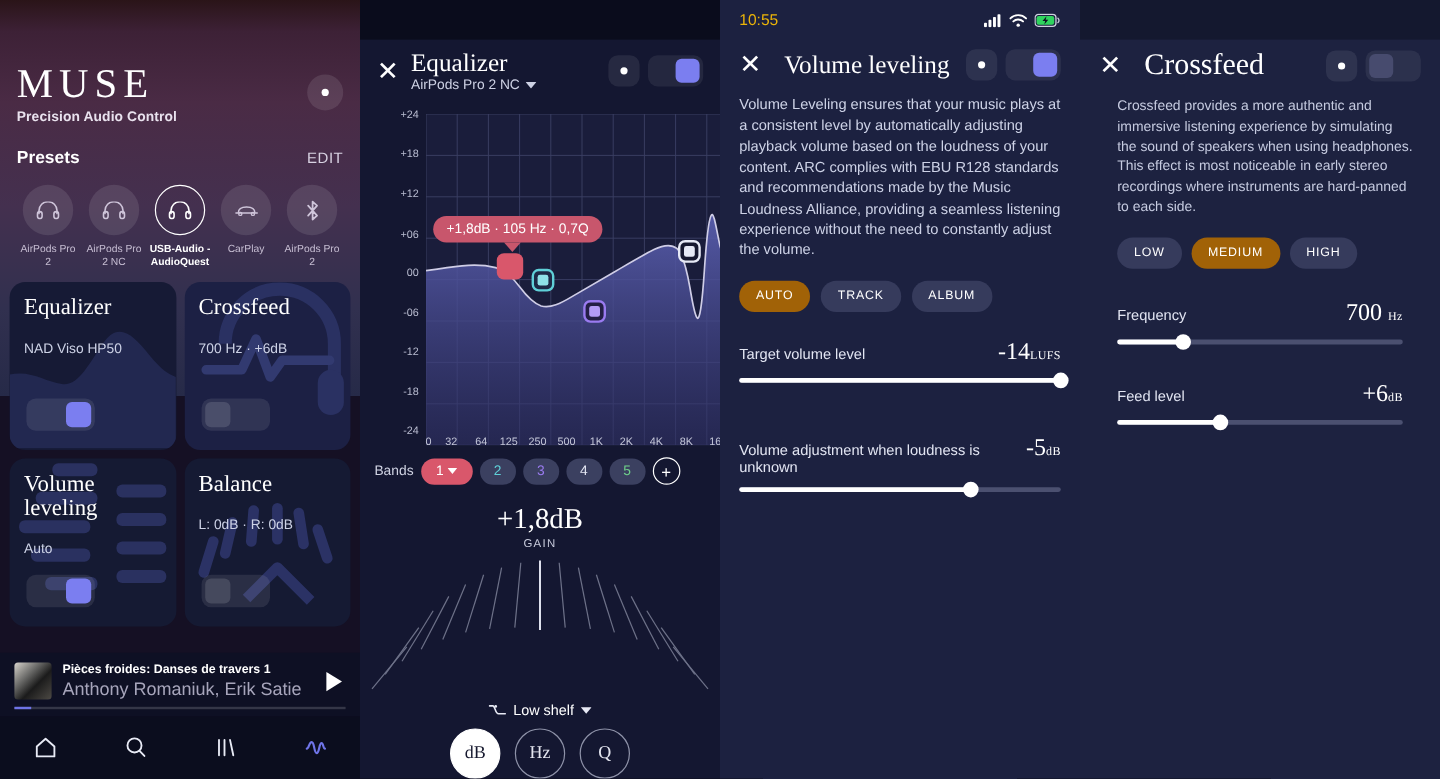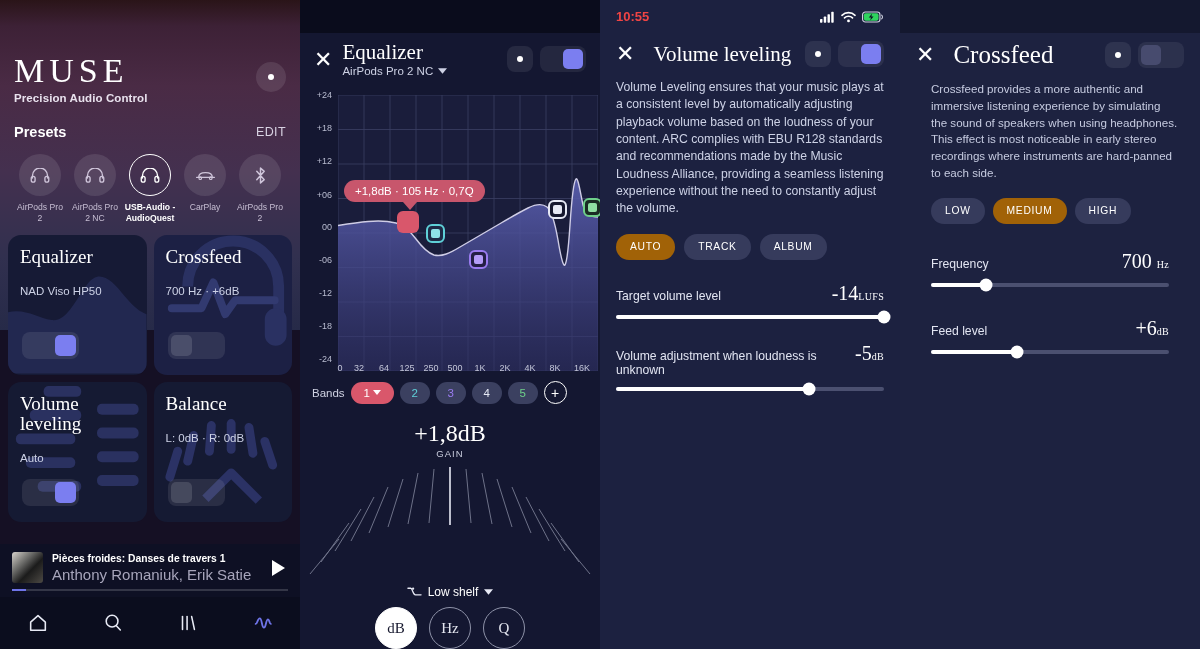--- a/index.html
+++ b/index.html
@@ -79,42 +79,42 @@
   .close-x{font-size:22px;color:#fff;line-height:1;margin-right:10px;margin-top:8px;font-weight:300;}
   .eq-h-txt{flex:1;}
   .eq-title{font-family:"Liberation Serif",serif;font-size:21px;color:#fff;line-height:1.1;}
   .eq-sub{font-size:11.5px;color:#cdd1e4;margin-top:1px;display:flex;align-items:center;gap:5px;}
   .toggle-group{display:flex;align-items:center;gap:7px;margin-top:5px;}
   .tg-circle{width:26px;height:26px;border-radius:8px;background:rgba(255,255,255,0.08);display:flex;align-items:center;justify-content:center;}
   .tg-switch{width:46px;height:26px;border-radius:8px;background:rgba(255,255,255,0.07);position:relative;}
   .tg-switch i{position:absolute;top:3px;right:3px;width:20px;height:20px;border-radius:5px;background:#7b7ef0;display:block;}
   .tg-switch.off i{left:3px;right:auto;background:#474b6e;}
 
-  .eq-chart{position:relative;margin:6px 0 0 0;height:290px;padding-left:24px;}
+  .eq-chart{position:relative;margin:6px 0 0 17px;height:290px;padding-left:24px;}
   .eq-ylab{position:absolute;left:6px;font-size:9px;color:#b9bcd0;width:26px;text-align:right;transform:translateY(-50%);}
   .eq-xlab{position:absolute;bottom:0;font-size:9px;color:#c3c6d8;transform:translateX(-50%);}
 
   .bands-row{display:flex;align-items:center;gap:6px;padding:8px 12px 0 12px;}
   .bands-txt{font-size:11.5px;color:#cfd2e2;}
   .band-pill{width:30px;height:22px;border-radius:11px;background:#3b4060;display:flex;align-items:center;justify-content:center;font-size:11.5px;}
   .band-pill.sel{width:43px;background:#d9576b;color:#fff;gap:3px;}
   .band-add{width:23px;height:23px;border-radius:50%;border:1.4px solid #fff;display:flex;align-items:center;justify-content:center;color:#fff;font-size:14px;line-height:1;}
 
   .gain-val{text-align:center;margin-top:16px;font-family:"Liberation Serif",serif;font-size:24px;color:#fff;}
   .gain-cap{text-align:center;font-size:9.5px;letter-spacing:1.1px;color:#c9ccdd;margin-top:1px;}
   .dial-wrap{position:relative;height:120px;margin-top:4px;overflow:hidden;}
   .shelf-row{display:flex;align-items:center;justify-content:center;gap:6px;font-size:12px;color:#fff;margin-top:2px;}
   .unit-row{display:flex;align-items:center;justify-content:center;gap:12px;margin-top:8px;}
   .unit{width:42px;height:42px;border-radius:50%;border:1.2px solid #8e92a8;display:flex;align-items:center;justify-content:center;font-family:"Liberation Serif",serif;font-size:15px;color:#e3e5ef;}
   .unit.sel{background:#fff;color:#16182e;border-color:#fff;}
 
   
   #panel-vol { background:#1c2140; }
   .status-bar{height:33px;display:flex;align-items:center;justify-content:space-between;padding:0 16px;}
-  .status-time{font-size:13px;color:#ef4444;font-weight:700;}
+  .status-time{font-size:13px;color:#eab308;font-weight:400;}
   .status-icons{display:flex;align-items:center;gap:6px;}
   .vl-head{display:flex;align-items:center;padding:8px 16px 0 16px;gap:9px;}
   .vl-title{font-family:"Liberation Serif",serif;font-size:21px;color:#fff;flex:1;}
   .vl-desc{padding:12px 16px 0 16px;font-size:12.2px;line-height:1.42;color:#cdd2e6;}
   .seg-row{display:flex;gap:9px;padding:16px 16px 0 16px;}
   .seg{height:26px;padding:0 14px;border-radius:13px;display:flex;align-items:center;justify-content:center;font-size:10.3px;letter-spacing:0.7px;color:#fff;background:#363b5c;}
   .seg.sel{background:#a16207;color:#fff;}
   .slider-block{padding:22px 16px 0 16px;}
   .sl-head{display:flex;align-items:baseline;justify-content:space-between;}
   .sl-label{font-size:12.2px;color:#e2e5f2;}
@@ -564,21 +564,21 @@
       <div class="sl-head">
         <div class="sl-label">Target volume level</div>
         <div class="sl-val"><span>-14</span><small>LUFS</small></div>
       </div>
       <div class="sl-track">
         <span class="sl-fill" style="width:100%"></span>
         <span class="sl-knob" style="left:100%"></span>
       </div>
     </div>
 
-    <div class="slider-block" style="padding-top:23px">
+    <div class="slider-block" style="padding-top:43px">
       <div class="sl-head">
         <div class="sl-label">Volume adjustment when loudness is unknown</div>
         <div class="sl-val"><span>-5</span><small>dB</small></div>
       </div>
       <div class="sl-track">
         <span class="sl-fill" style="width:72%"></span>
         <span class="sl-knob" style="left:72%"></span>
       </div>
     </div>
   </div>

